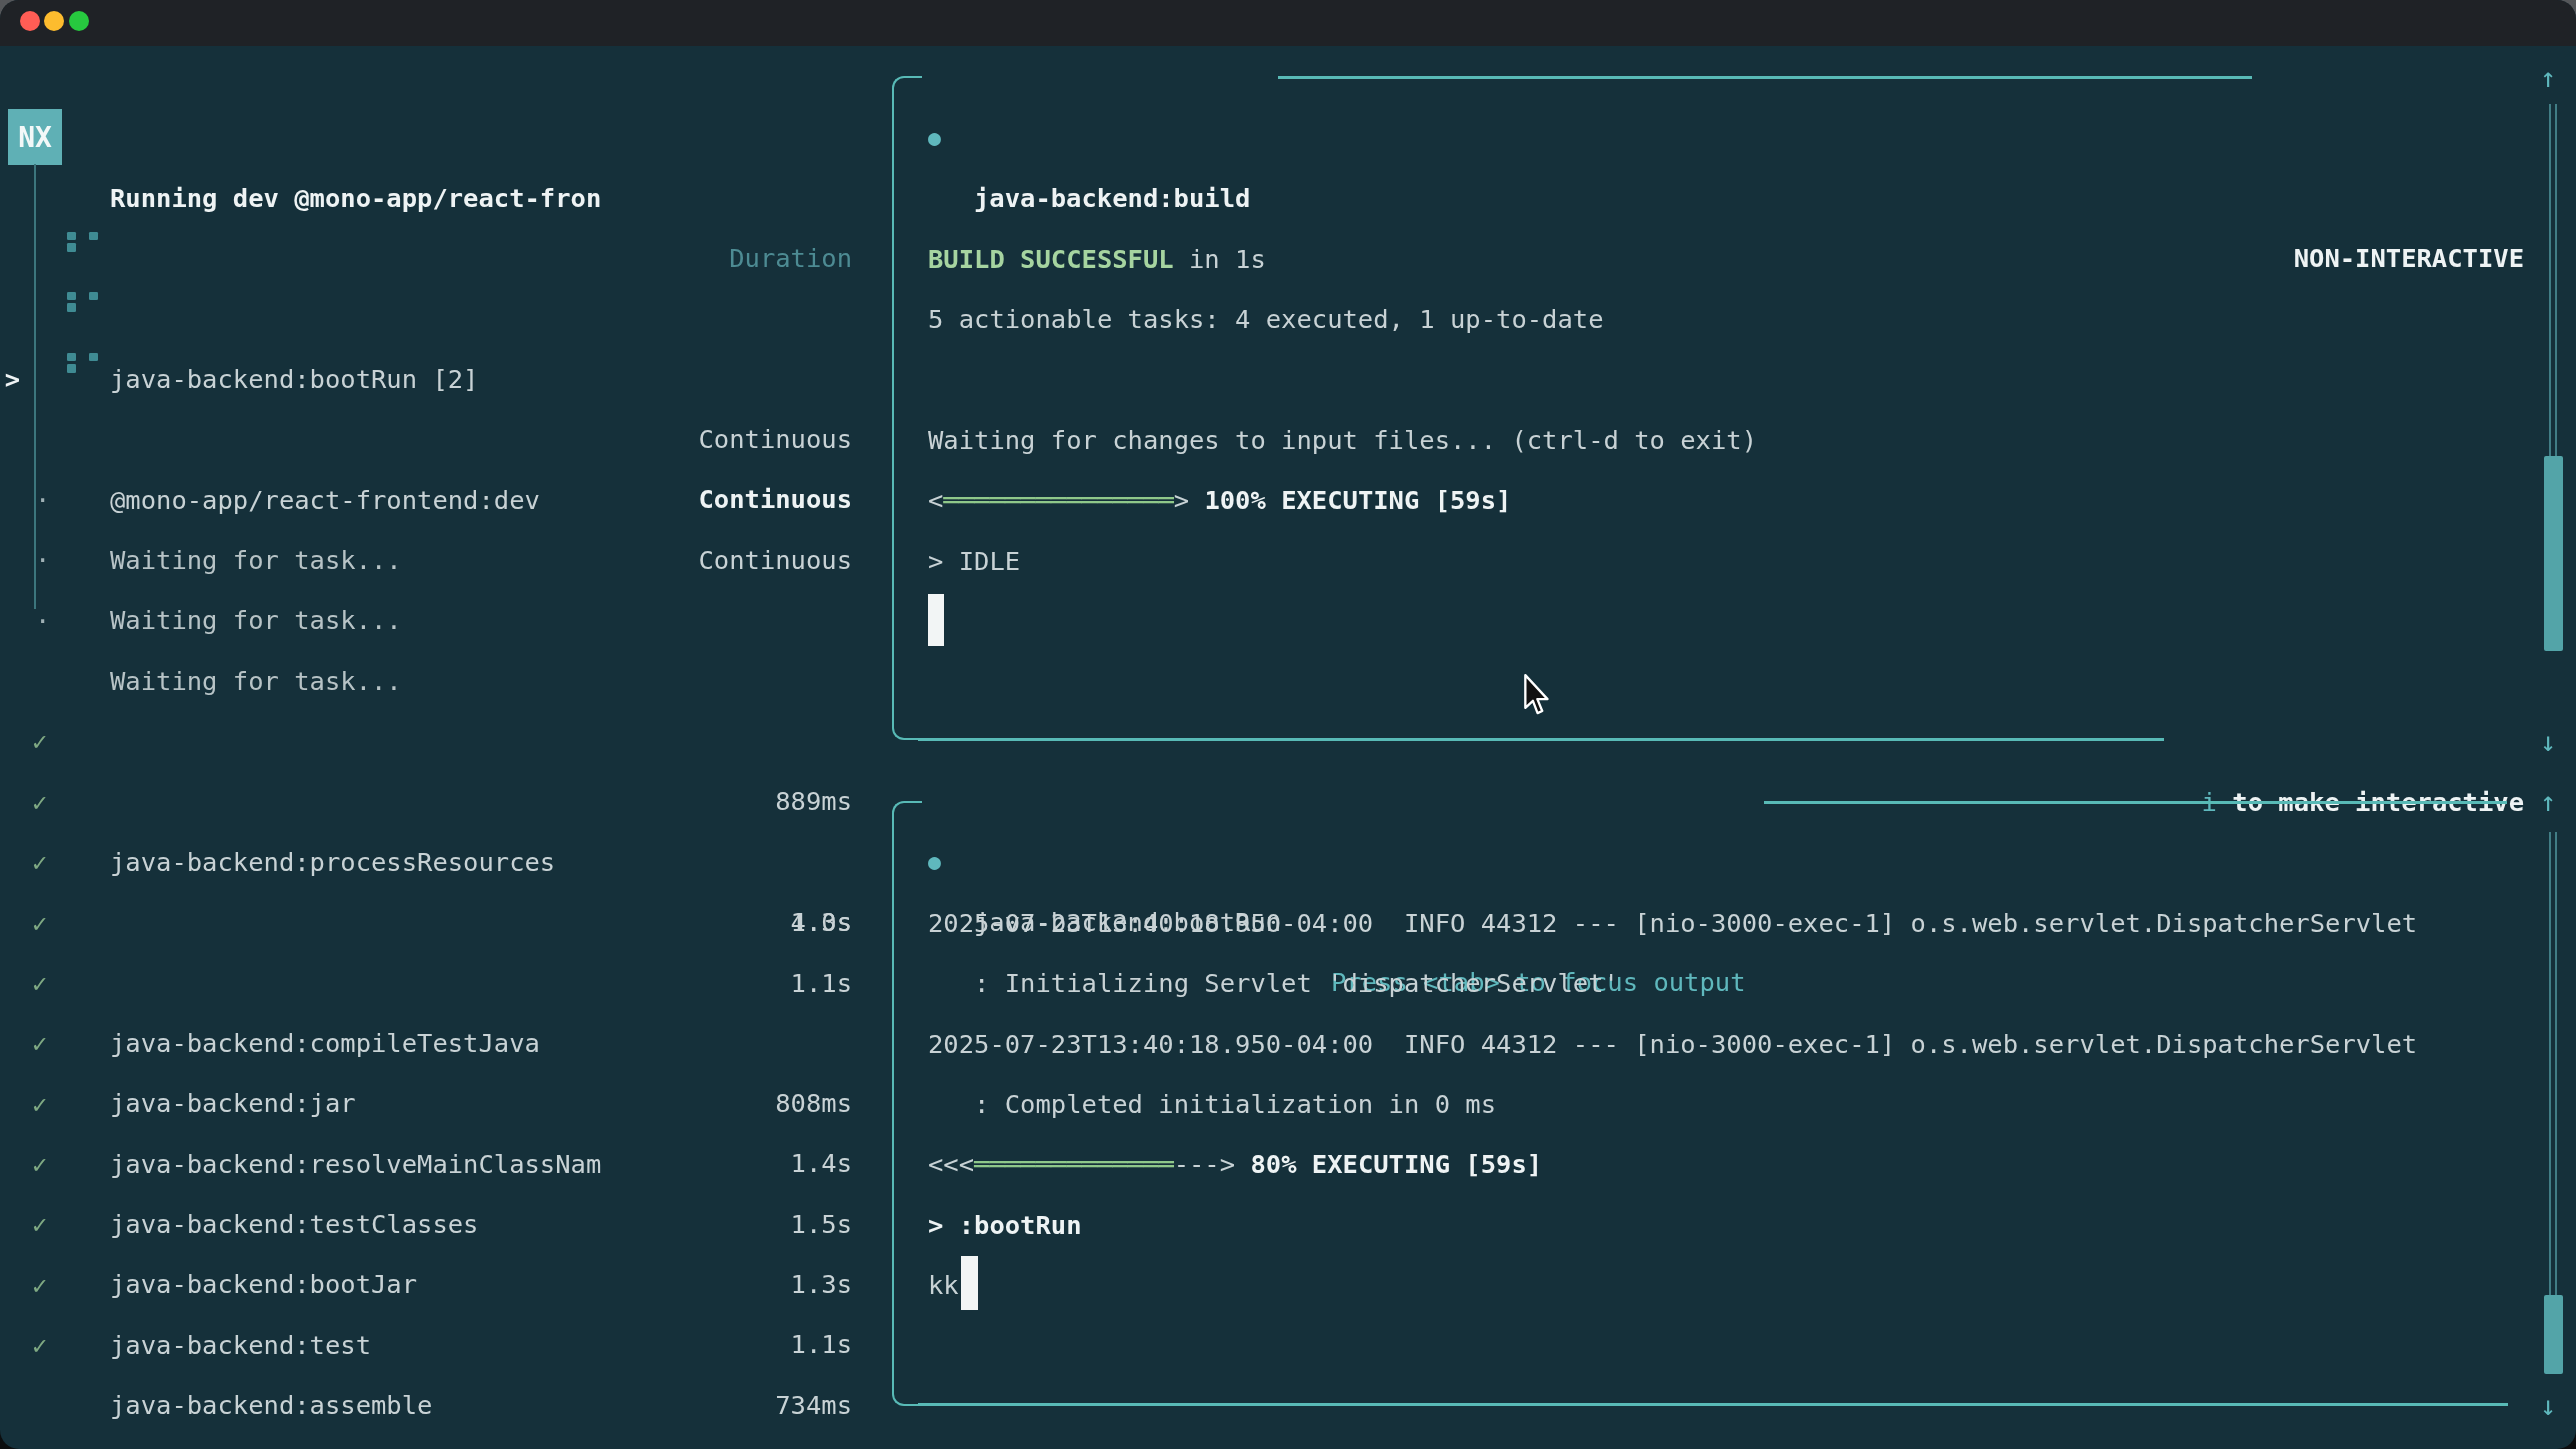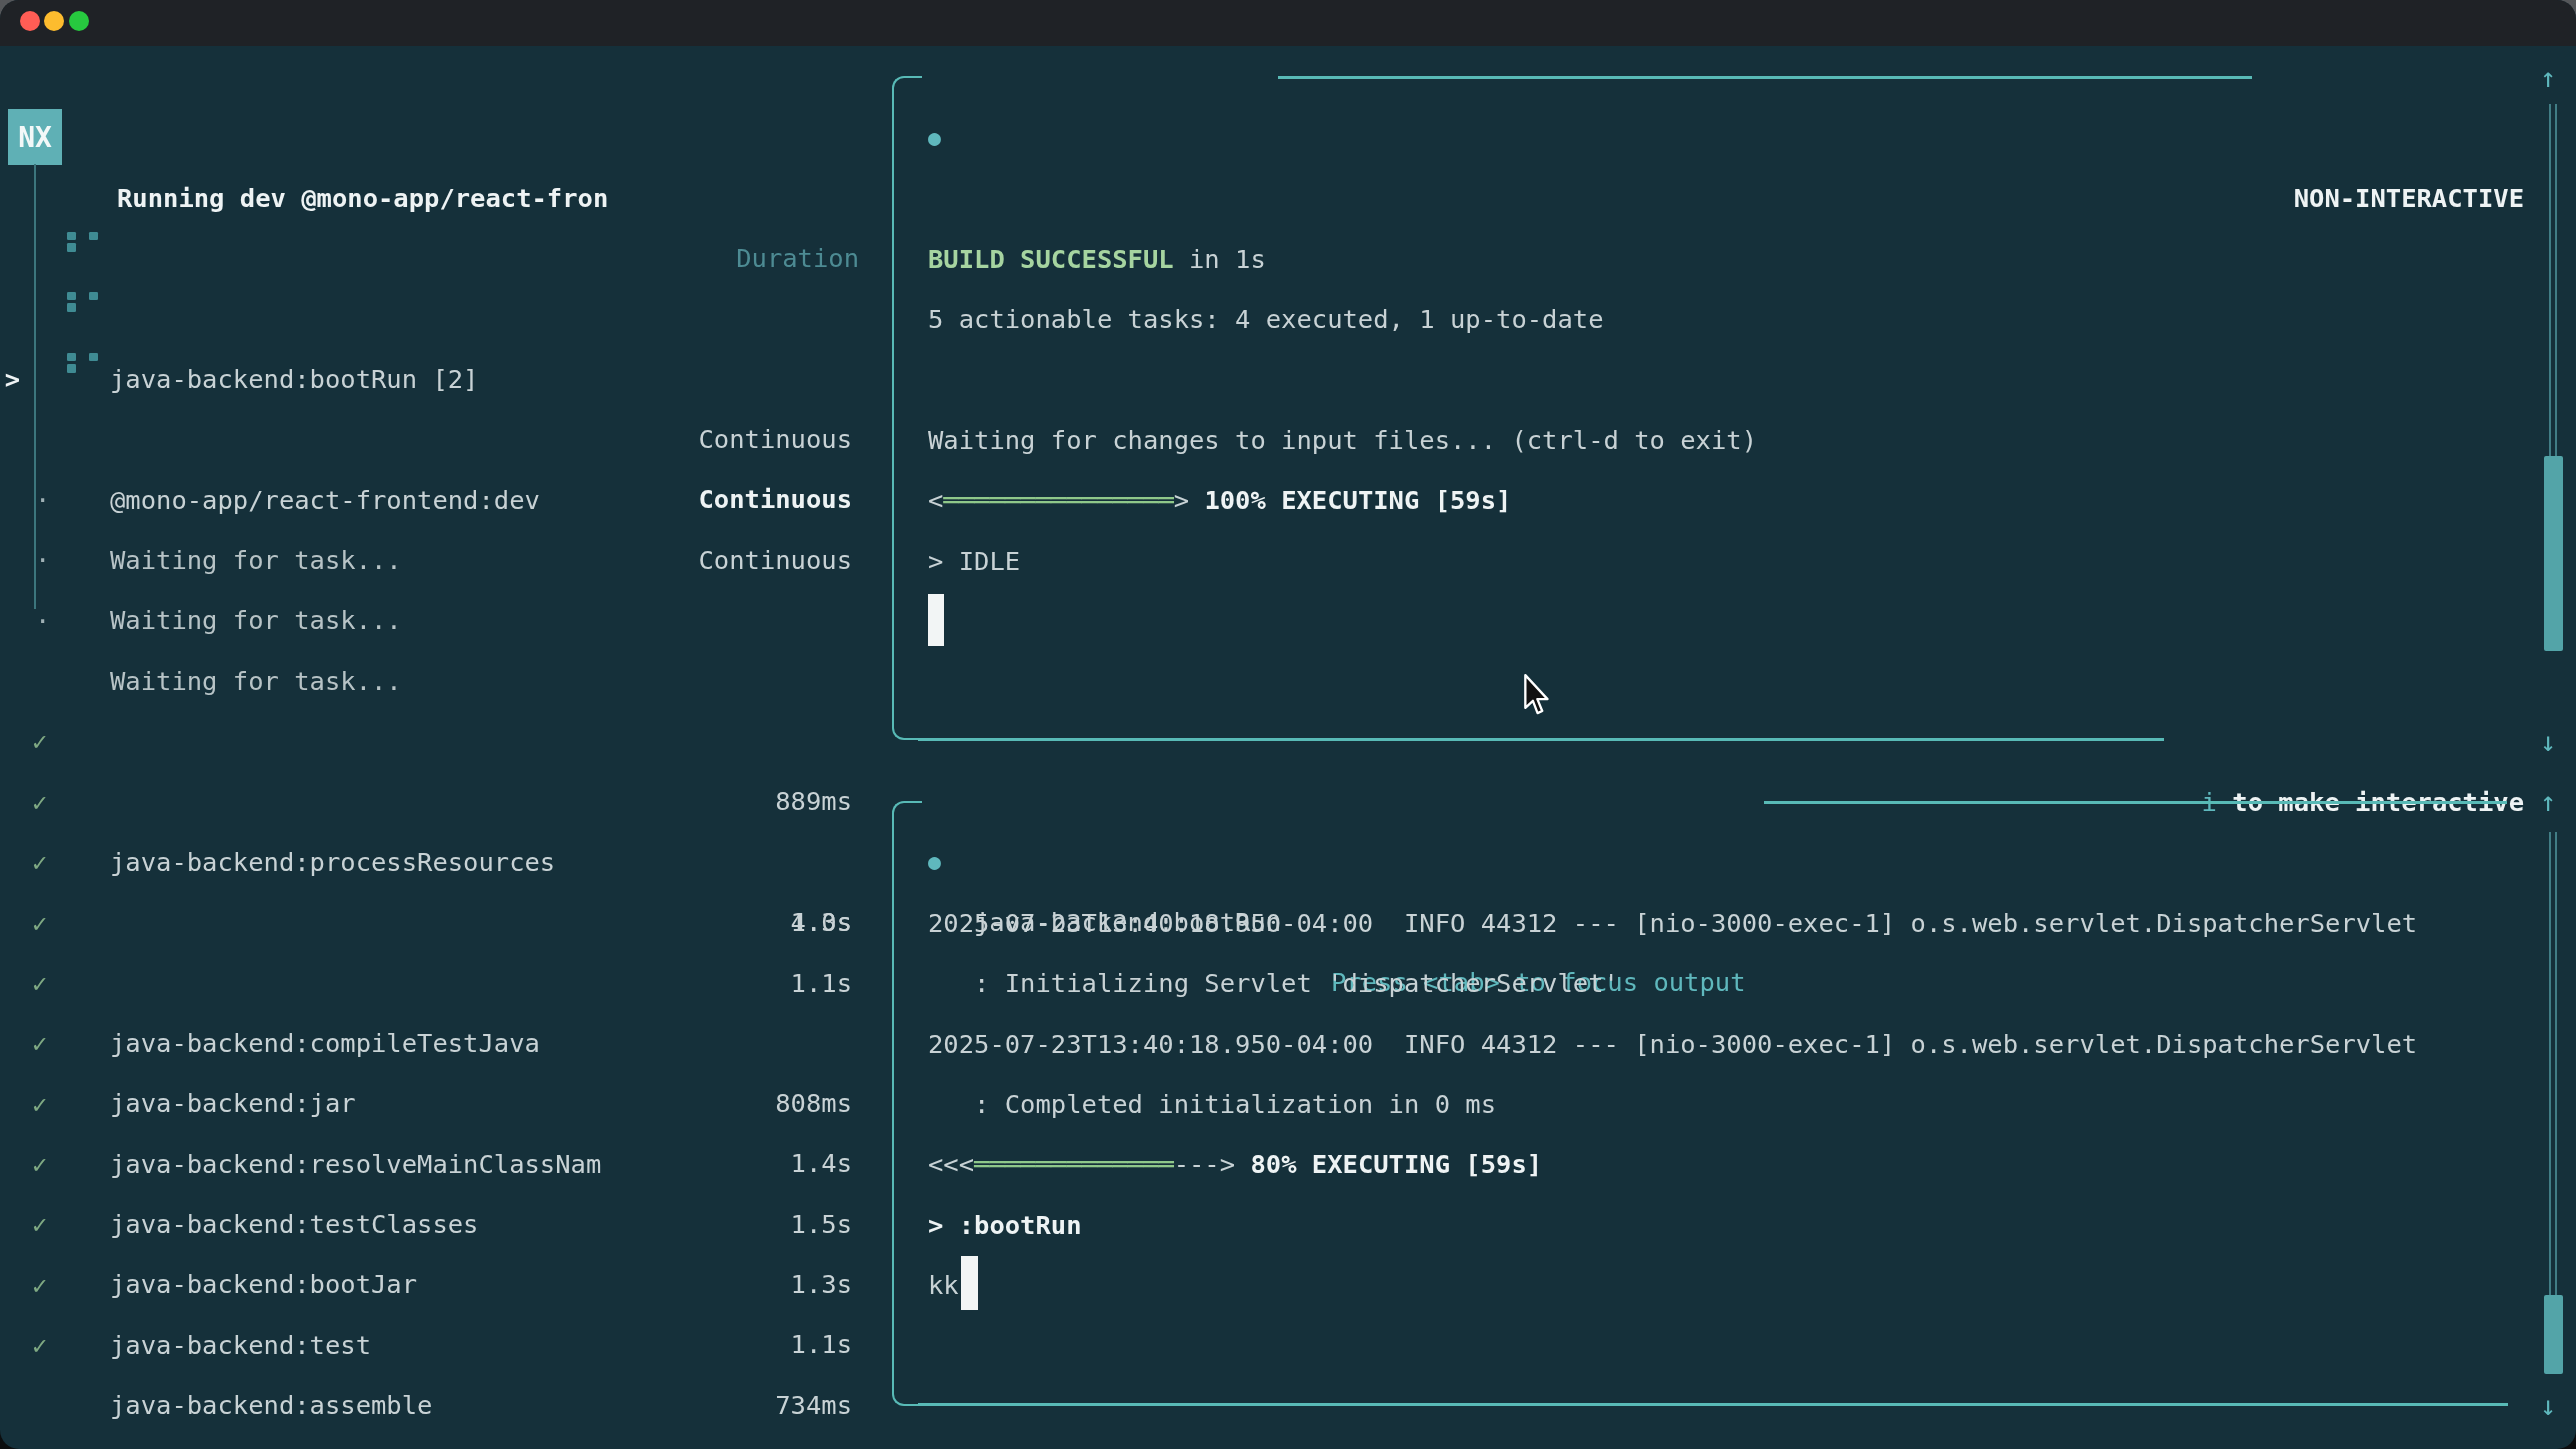--- a/index.html
+++ b/index.html
@@ -61,21 +61,21 @@
   <div class="titlebar">
     <span class="light" style="left:19.5px;background:#ff5d55;"></span>
     <span class="light" style="left:44px;background:#fdbc2e;"></span>
     <span class="light" style="left:69px;background:#27c93f;"></span>
   </div>
 
   <div>
     <div class="logo">NX</div>
     <div class="guide"></div>
 
-    <div class="r" style="top:108px;left:7px;width:892px">
+    <div class="r" style="top:108px;left:0;width:892px">
       <span class="at b" style="left:110px">Running dev @mono-app/react-fron</span>
       <span class="at mut" style="right:40px">Duration</span>
     </div>
 
     <div class="r" style="top:229px;left:0;width:892px">
       <span class="spin"><i></i><i></i><i></i></span>
       <span class="at" style="left:110px">java-backend:bootRun [2]</span>
       <span class="at" style="right:40px">Continuous</span>
     </div>
     <div class="r" style="top:289px;left:0;width:892px">
@@ -163,20 +163,21 @@
     </div>
   </div>
 
   <div>
     <div class="lborder" style="left:892px;top:76px;height:664px"></div>
     <div class="hline" style="left:1278px;top:76px;width:974px"></div>
     <div class="hline" style="left:918px;top:738px;width:1246px"></div>
 
     <div class="r" style="top:48px;left:0;width:2576px">
       <span class="at teal" style="left:928px;font-size:21.5px">●</span>
+      <span class="at b" style="left:974px">java-backend:build</span>
       <span class="at b" style="right:52px">NON-INTERACTIVE</span>
     </div>
 
     <div class="r" style="top:229px;left:928px"><span class="green">BUILD SUCCESSFUL</span><span> in 1s</span></div>
     <div class="r" style="top:289px;left:928px">5 actionable tasks: 4 executed, 1 up-to-date</div>
     <div class="r" style="top:410px;left:928px">Waiting for changes to input files... (ctrl-d to exit)</div>
     <div class="r" style="top:470px;left:928px"><span>&lt;</span><span class="bar">═══════════════</span><span>&gt;</span><span> </span><span class="b">100% EXECUTING [59s]</span></div>
     <div class="r" style="top:531px;left:928px">&gt; IDLE</div>
     <div class="cursor" style="left:928px;top:594px;width:16px;height:52px"></div>
 

